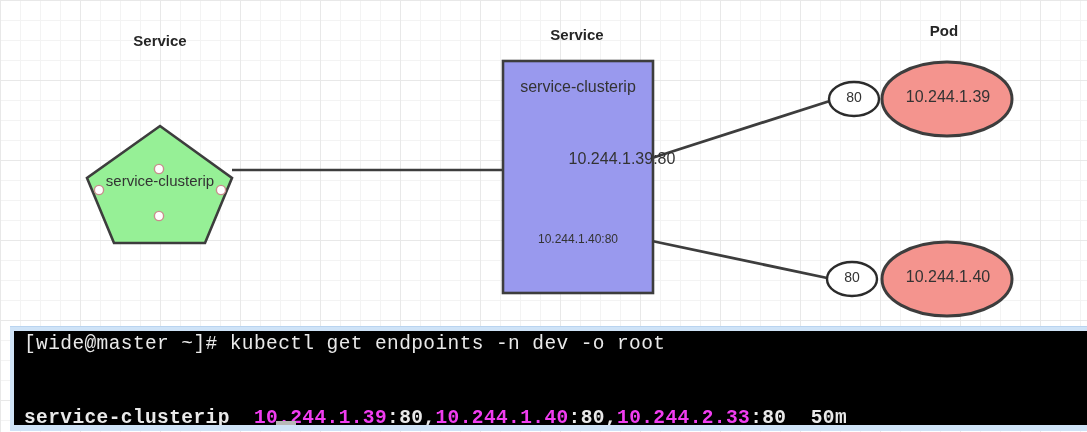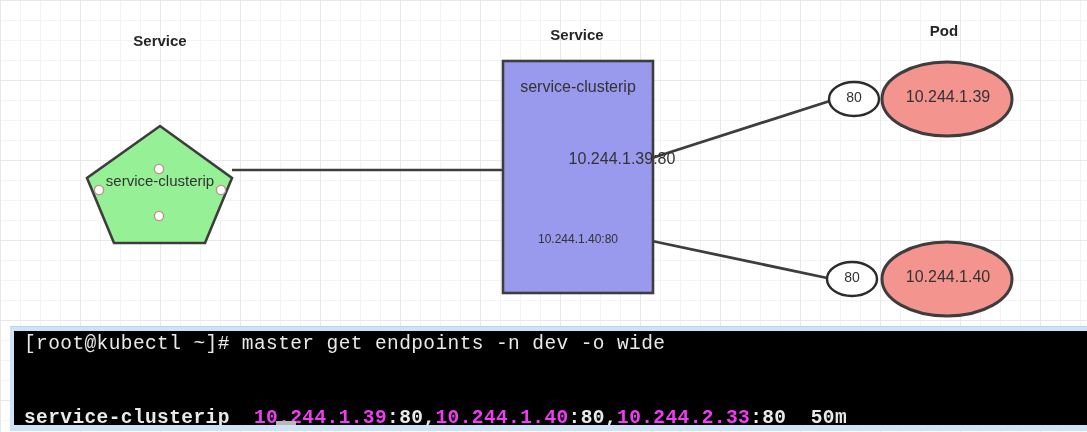--- a/index.html
+++ b/index.html
@@ -172,21 +172,21 @@
   <div class="shape-label" id="label-ep-ip2">10.244.1.40:80</div>
 
   <div class="shape-label" id="label-port1">80</div>
   <div class="shape-label" id="label-pod1-ip">10.244.1.39</div>
 
   <div class="shape-label" id="label-port2">80</div>
   <div class="shape-label" id="label-pod2-ip">10.244.1.40</div>
 
   <div id="terminal-selection"></div>
   <div id="terminal">
-    <div class="term-line" id="term-cmd"><span>[root@kubectl ~]# </span><span>master get endpoints -n dev -o wide</span></div>
+    <div class="term-line" id="term-cmd"><span>[wide@master ~]# </span><span>kubectl get endpoints -n dev -o root</span></div>
 
 
     <div class="term-line" id="term-row"><span class="plain">service-clusterip  </span><span id="term-endpoints"><span class="ip">10.244.1.39</span><span class="plain">:80</span><span class="plain">,</span><span class="ip">10.244.1.40</span><span class="plain">:80</span><span class="plain">,</span><span class="ip">10.244.2.33</span><span class="plain">:80</span></span><span class="plain">  </span><span class="plain">50m</span></div>
 
     <div id="term-cursor"></div>
   </div>
 
 </div>
 
 </body></html>

